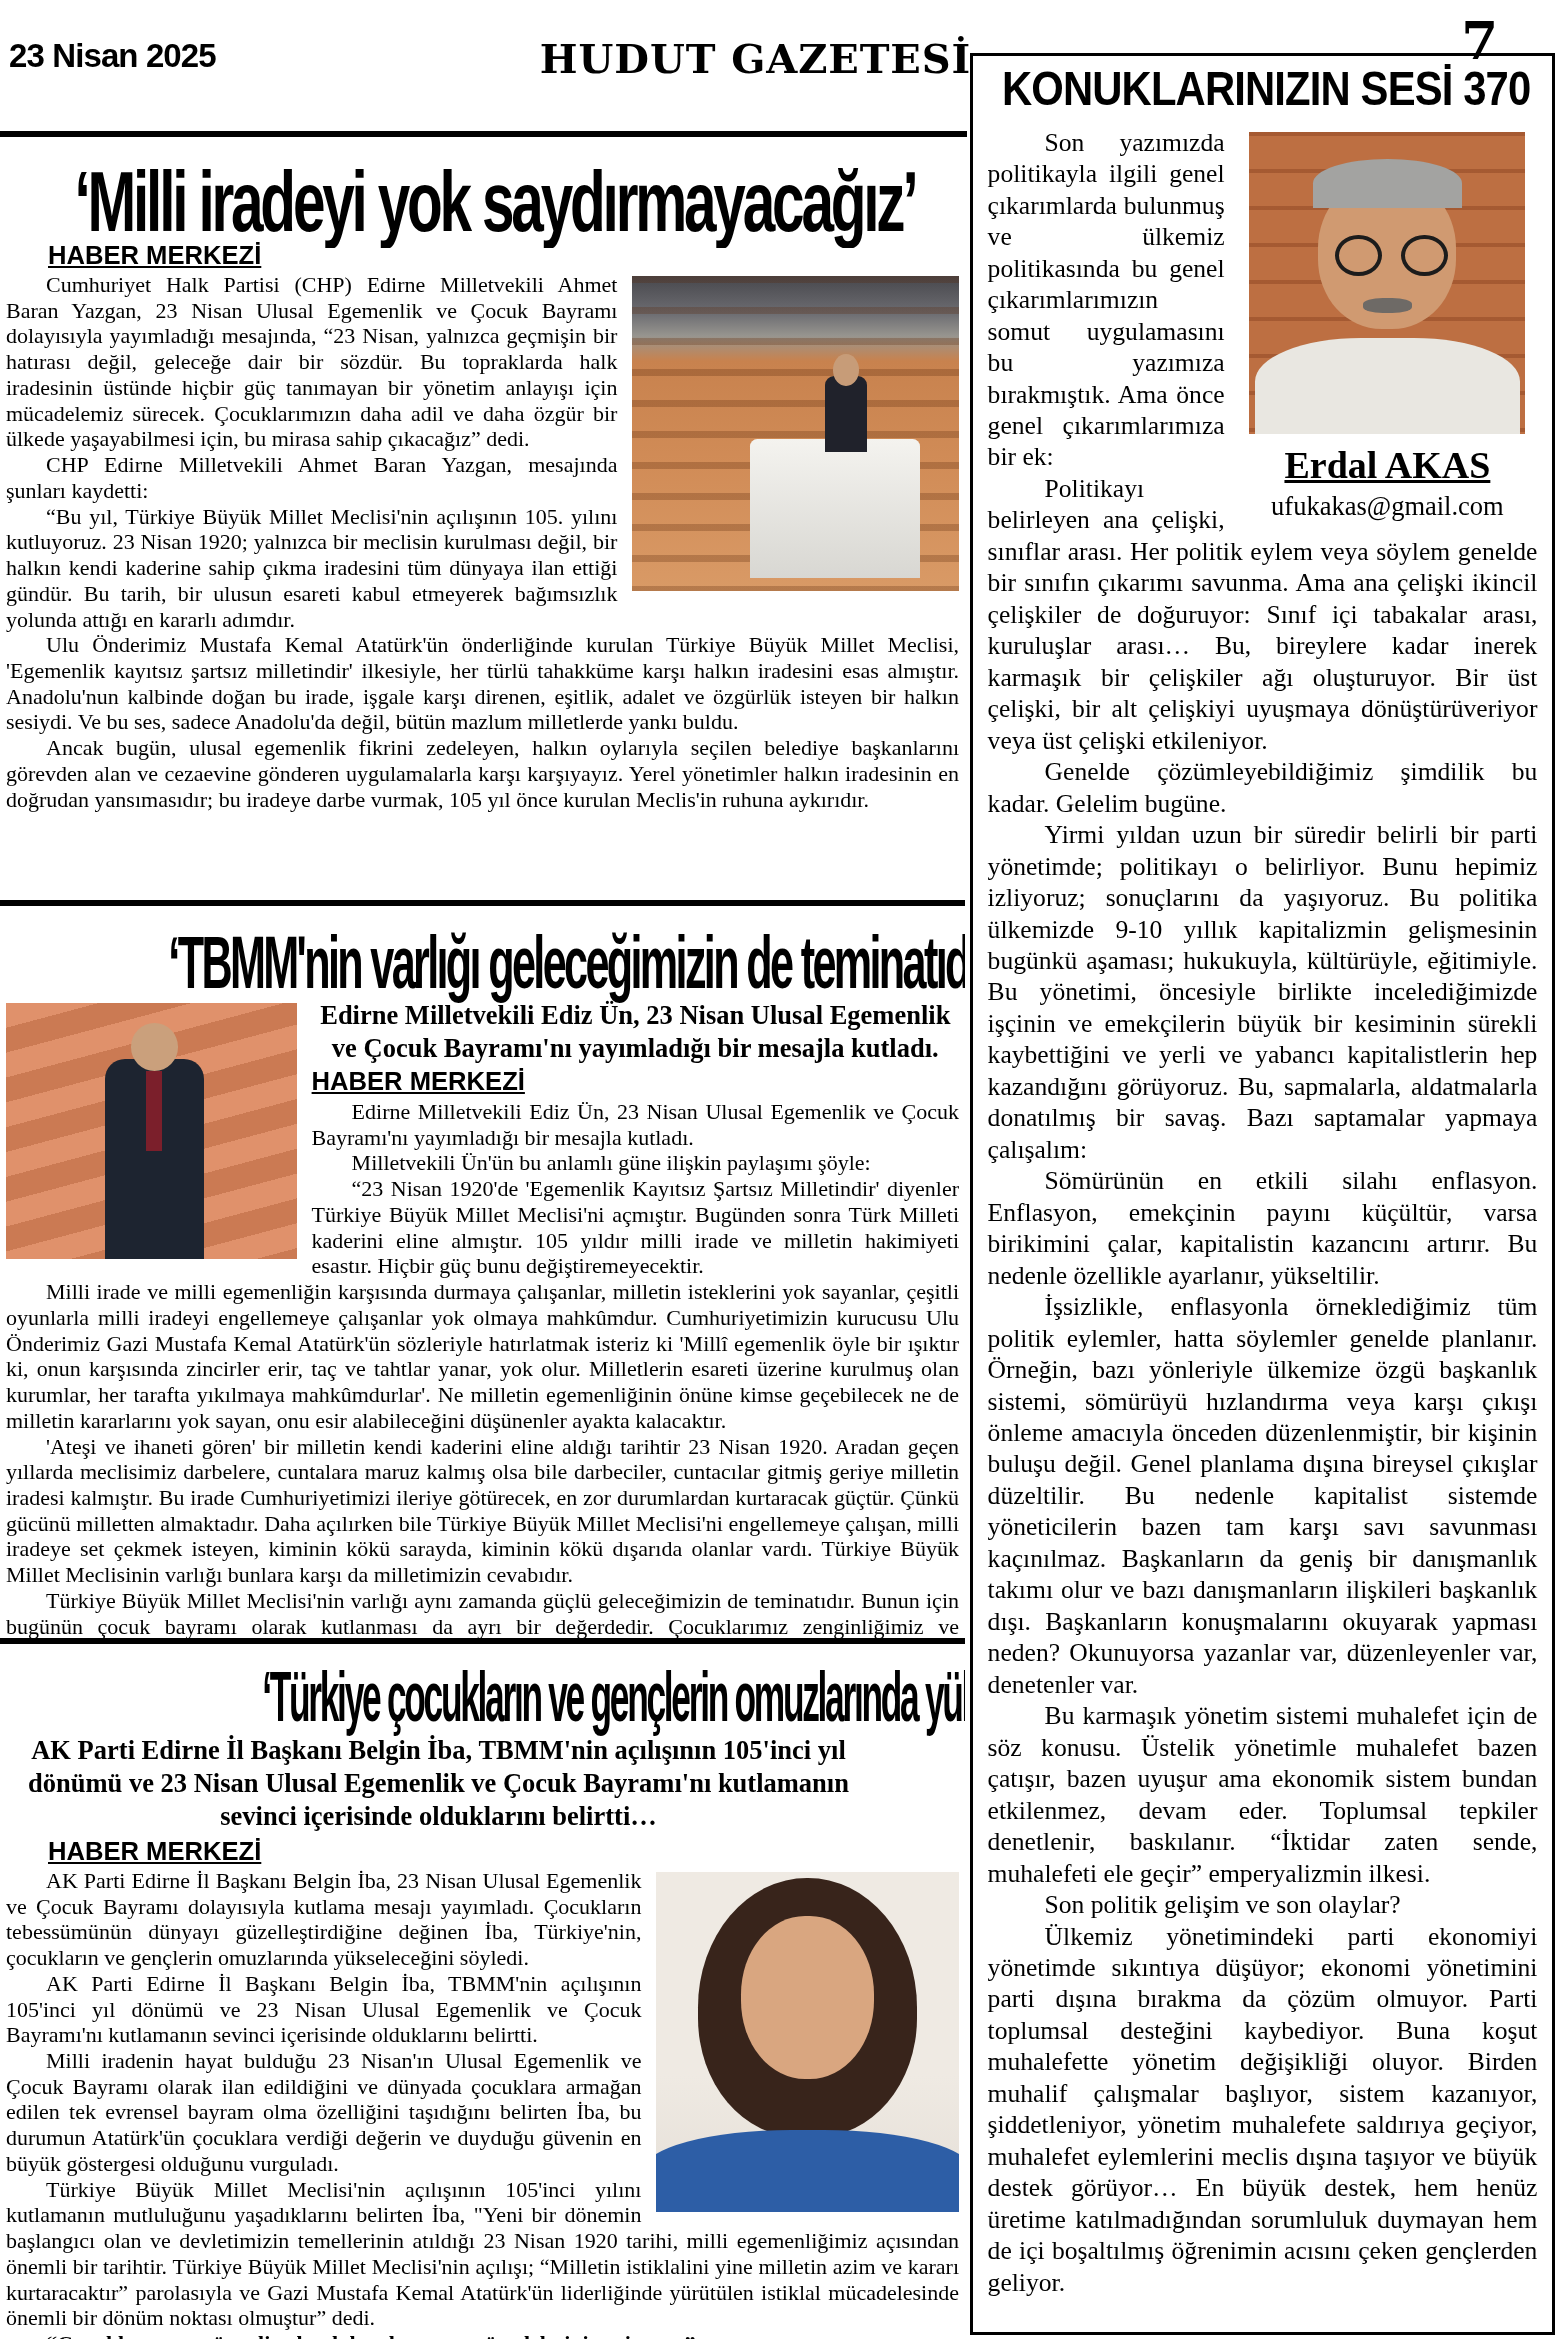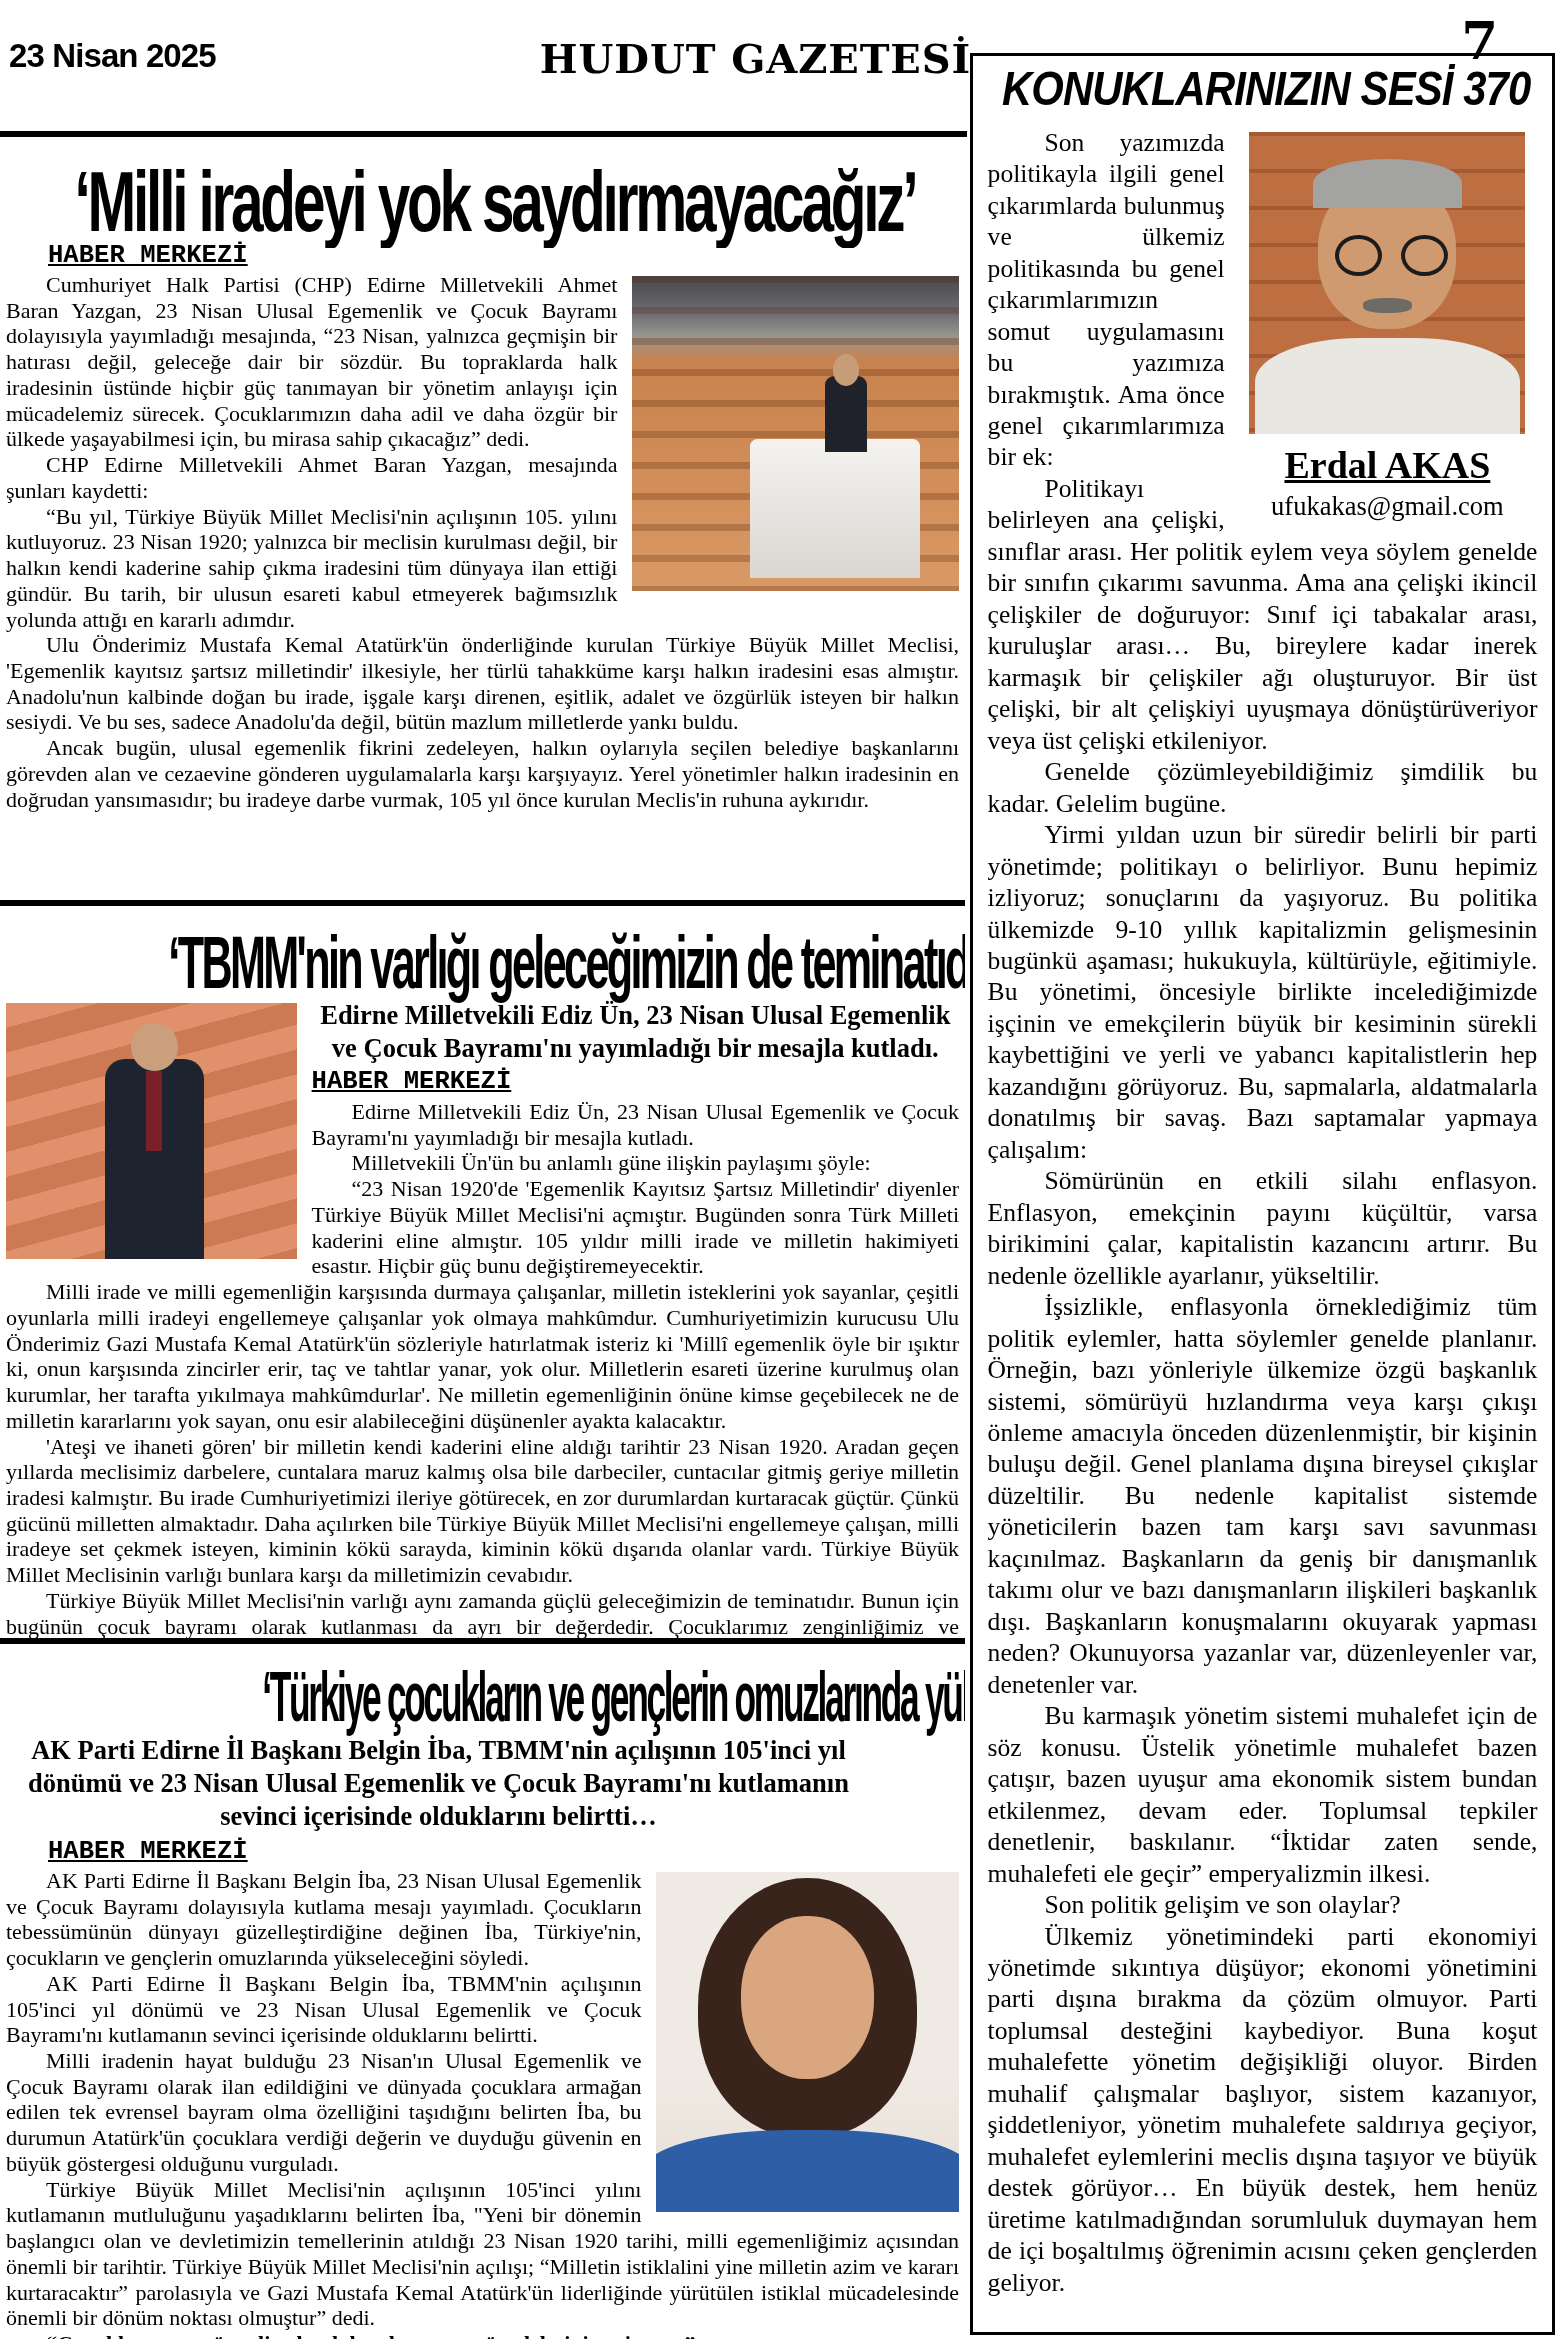--- a/index.html
+++ b/index.html
@@ -26,21 +26,21 @@
   .headline{text-align:center;white-space:nowrap;margin:5.5px 0 3.7px;}
   .headline .hinner{display:inline-block;font-family:"Liberation Sans",sans-serif;
       font-weight:bold;letter-spacing:-3.7px;transform-origin:center top;}
   .a1 .hinner{font-size:68px;transform:scale(.86,1.25);padding-top:7.3px;}
   .a2 .hinner{font-size:60px;transform:scale(.72,1.25);padding-top:5.5px;}
   .a3 .hinner{font-size:57px;transform:scale(.62,1.25);padding-top:3.7px;}
   .a1 .headline{height:95px;} .a2 .headline{height:84px;} .a3 .headline{height:79px;}
 
   .lede{font-weight:bold;font-size:26.5px;line-height:1.25;text-align:center;margin:5.5px 22px 3.7px;}
   .byline{font-weight:bold;font-size:25.6px;text-decoration:underline;margin:1.8px 0 1.8px 42px;
-          font-family:Liberation Mono, monospace;}
+          font-family:Liberation Sans, sans-serif;}
   .body{font-size:22px;line-height:1.17;text-align:justify;}
   .body p{margin:0;text-indent:40px;}
   .subhead{font-weight:bold;}
 
   
   .ph{position:relative;overflow:hidden;background:#ccc;}
   .ph.right{float:right;margin:3.7px 0 7.3px 14.6px;}
   .ph.left{float:left;margin:3.7px 14.6px 7.3px 0;}
   .photo-parliament{width:327px;height:315px;
      background:linear-gradient(180deg,#47474c 0%,#6d6d72 12%,#97958f 19%,
@@ -65,21 +65,21 @@
   .photo-woman .hair{position:absolute;top:2%;left:14%;width:72%;height:76%;
      background:#38241b;border-radius:50% 50% 46% 46%;}
   .photo-woman .face{position:absolute;top:13%;left:28%;width:44%;height:48%;
      background:#d9a680;border-radius:48%;}
   .photo-woman .jacket{position:absolute;bottom:-2%;left:-4%;width:108%;height:26%;
      background:#2d5ea6;border-radius:45% 45% 0 0;}
 
   
   .guest{position:absolute;top:53px;left:970px;width:585px;height:2282px;
          border:3.7px solid #000;box-sizing:border-box;padding:3.7px 14.6px 7.3px;overflow:hidden;}
-  .g-title{text-align:left;white-space:nowrap;height:58px;margin:1.8px 0 7.3px;font-style:italic;}
+  .g-title{text-align:left;white-space:nowrap;height:58px;margin:1.8px 0 7.3px;}
   .g-title .hinner{display:inline-block;font-family:"Liberation Sans",sans-serif;font-weight:bold;
       font-size:44px;letter-spacing:-0.9px;transform:scale(.95,1.1);transform-origin:center top;}
   .g-float{float:right;width:300px;margin:5.5px 0 5.5px 12.8px;text-align:center;}
   .photo-columnist{width:276px;height:302px;margin:0 auto;position:relative;overflow:hidden;
      background:linear-gradient(180deg,#bd6f42 0 100%);}
   .photo-columnist .bricks{position:absolute;inset:0;
      background:repeating-linear-gradient(180deg,rgba(120,50,20,.35) 0 3.7px,rgba(255,255,255,0) 3.7px 37px);}
   .photo-columnist .shirt{position:absolute;bottom:-4%;left:2%;width:96%;height:36%;
      background:#e9e7e1;border-radius:40% 40% 0 0;}
   .photo-columnist .face{position:absolute;top:15%;left:25%;width:50%;height:50%;

